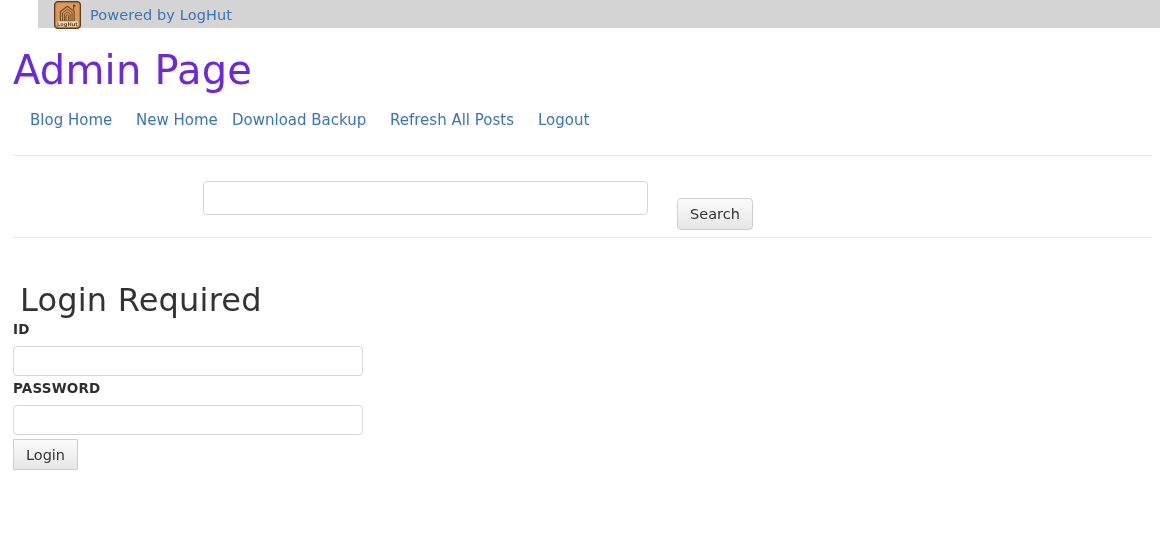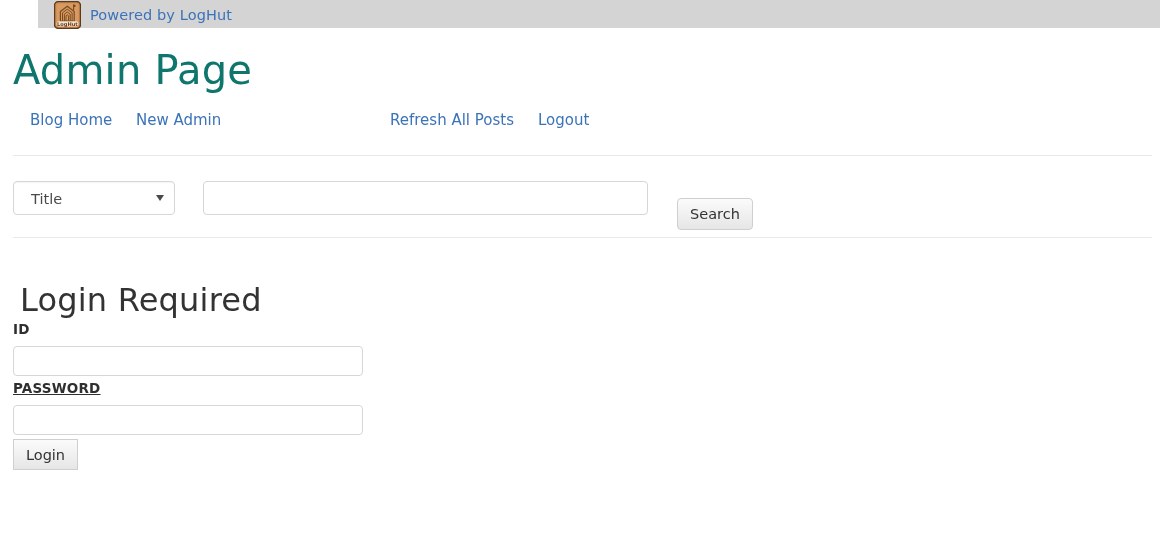--- a/index.html
+++ b/index.html
@@ -53,21 +53,21 @@
   }
 
   
   .page-title {
     position: absolute;
     left: 13px;
     top: 46px;
     margin: 0;
     font-size: 40px;
     font-weight: 400;
-    color: #0f766e;
+    color: #6d28d9;
     line-height: 48px;
     letter-spacing: 0.2px;
   }
 
   
   .navbar {
     position: absolute;
     left: 13px;
     top: 110px;
     width: 1000px;
@@ -186,21 +186,21 @@
   .field-label {
     position: absolute;
     left: 13px;
     font-size: 13.5px;
     font-weight: bold;
     color: #2f2f2f;
     line-height: 16px;
     letter-spacing: 0.2px;
   }
   .label-id { top: 321px; }
-  .label-pw { top: 380px; text-decoration: underline; }
+  .label-pw { top: 380px; }
 
   .text-field {
     position: absolute;
     left: 13px;
     width: 350px;
     height: 30px;
     box-sizing: border-box;
     background: #ffffff;
     border: 1px solid #d6d6d6;
     border-radius: 4px;
@@ -248,32 +248,29 @@
       <text x="13.4" y="24.5" font-family="DejaVu Sans, sans-serif" font-size="5.1" font-weight="bold" fill="#6b3d16" text-anchor="middle">LogHut</text>
     </svg>
   </span>
   <a href="#" class="powered-link">Powered by LogHut</a>
 </div>
 
 <h1 class="page-title">Admin Page</h1>
 
 <nav class="navbar">
   <a href="#" class="nav-link nav-0">Blog Home</a>
-  <a href="#" class="nav-link nav-1">New Admin</a>
+  <a href="#" class="nav-link nav-1">New Home</a>
+  <a href="#" class="nav-link nav-2">Download Backup</a>
   <a href="#" class="nav-link nav-3">Refresh All Posts</a>
   <a href="#" class="nav-link nav-4">Logout</a>
 </nav>
 
 <div class="rule rule-top"></div>
 
 <div class="search-row">
-  <div class="select-box">
-    <span class="select-label">Title</span>
-    <span class="select-arrow"></span>
-  </div>
   <input type="text" class="search-input" value="" placeholder="" style="">
   <button type="button" class="search-btn">Search</button>
 </div>
 
 <div class="rule rule-bottom"></div>
 
 <h2 class="login-heading">Login Required</h2>
 
 <label class="field-label label-id">ID</label>
 <input type="text" class="text-field field-id" value="" placeholder="" style="">

